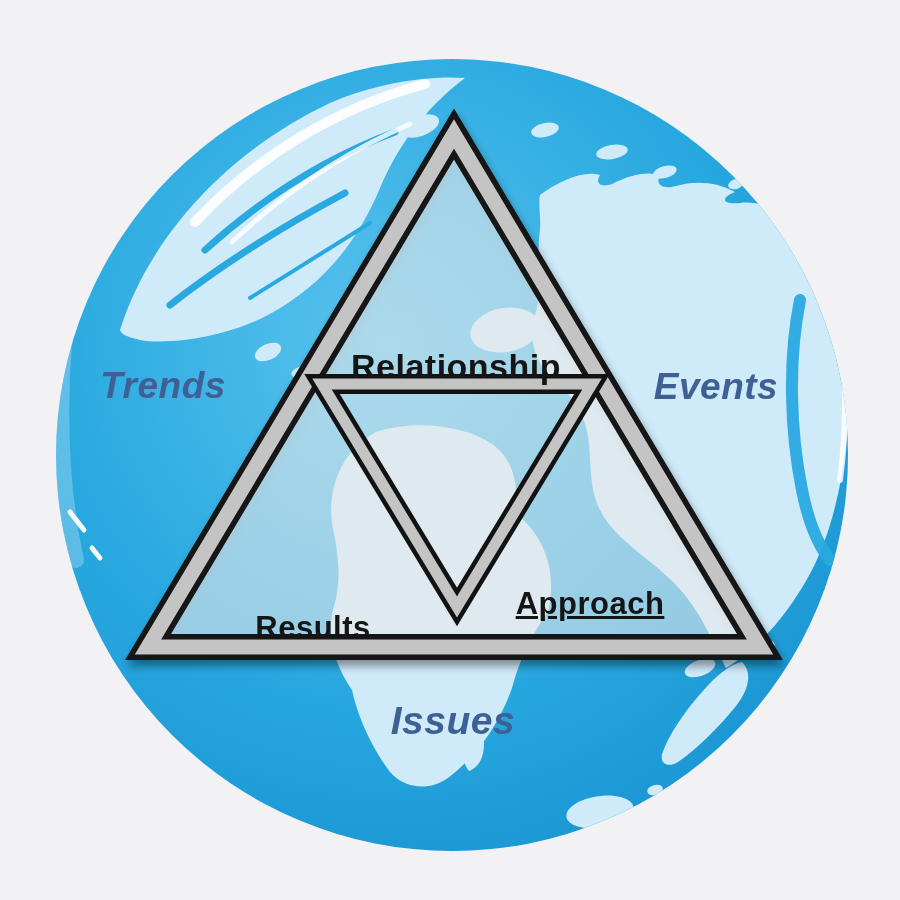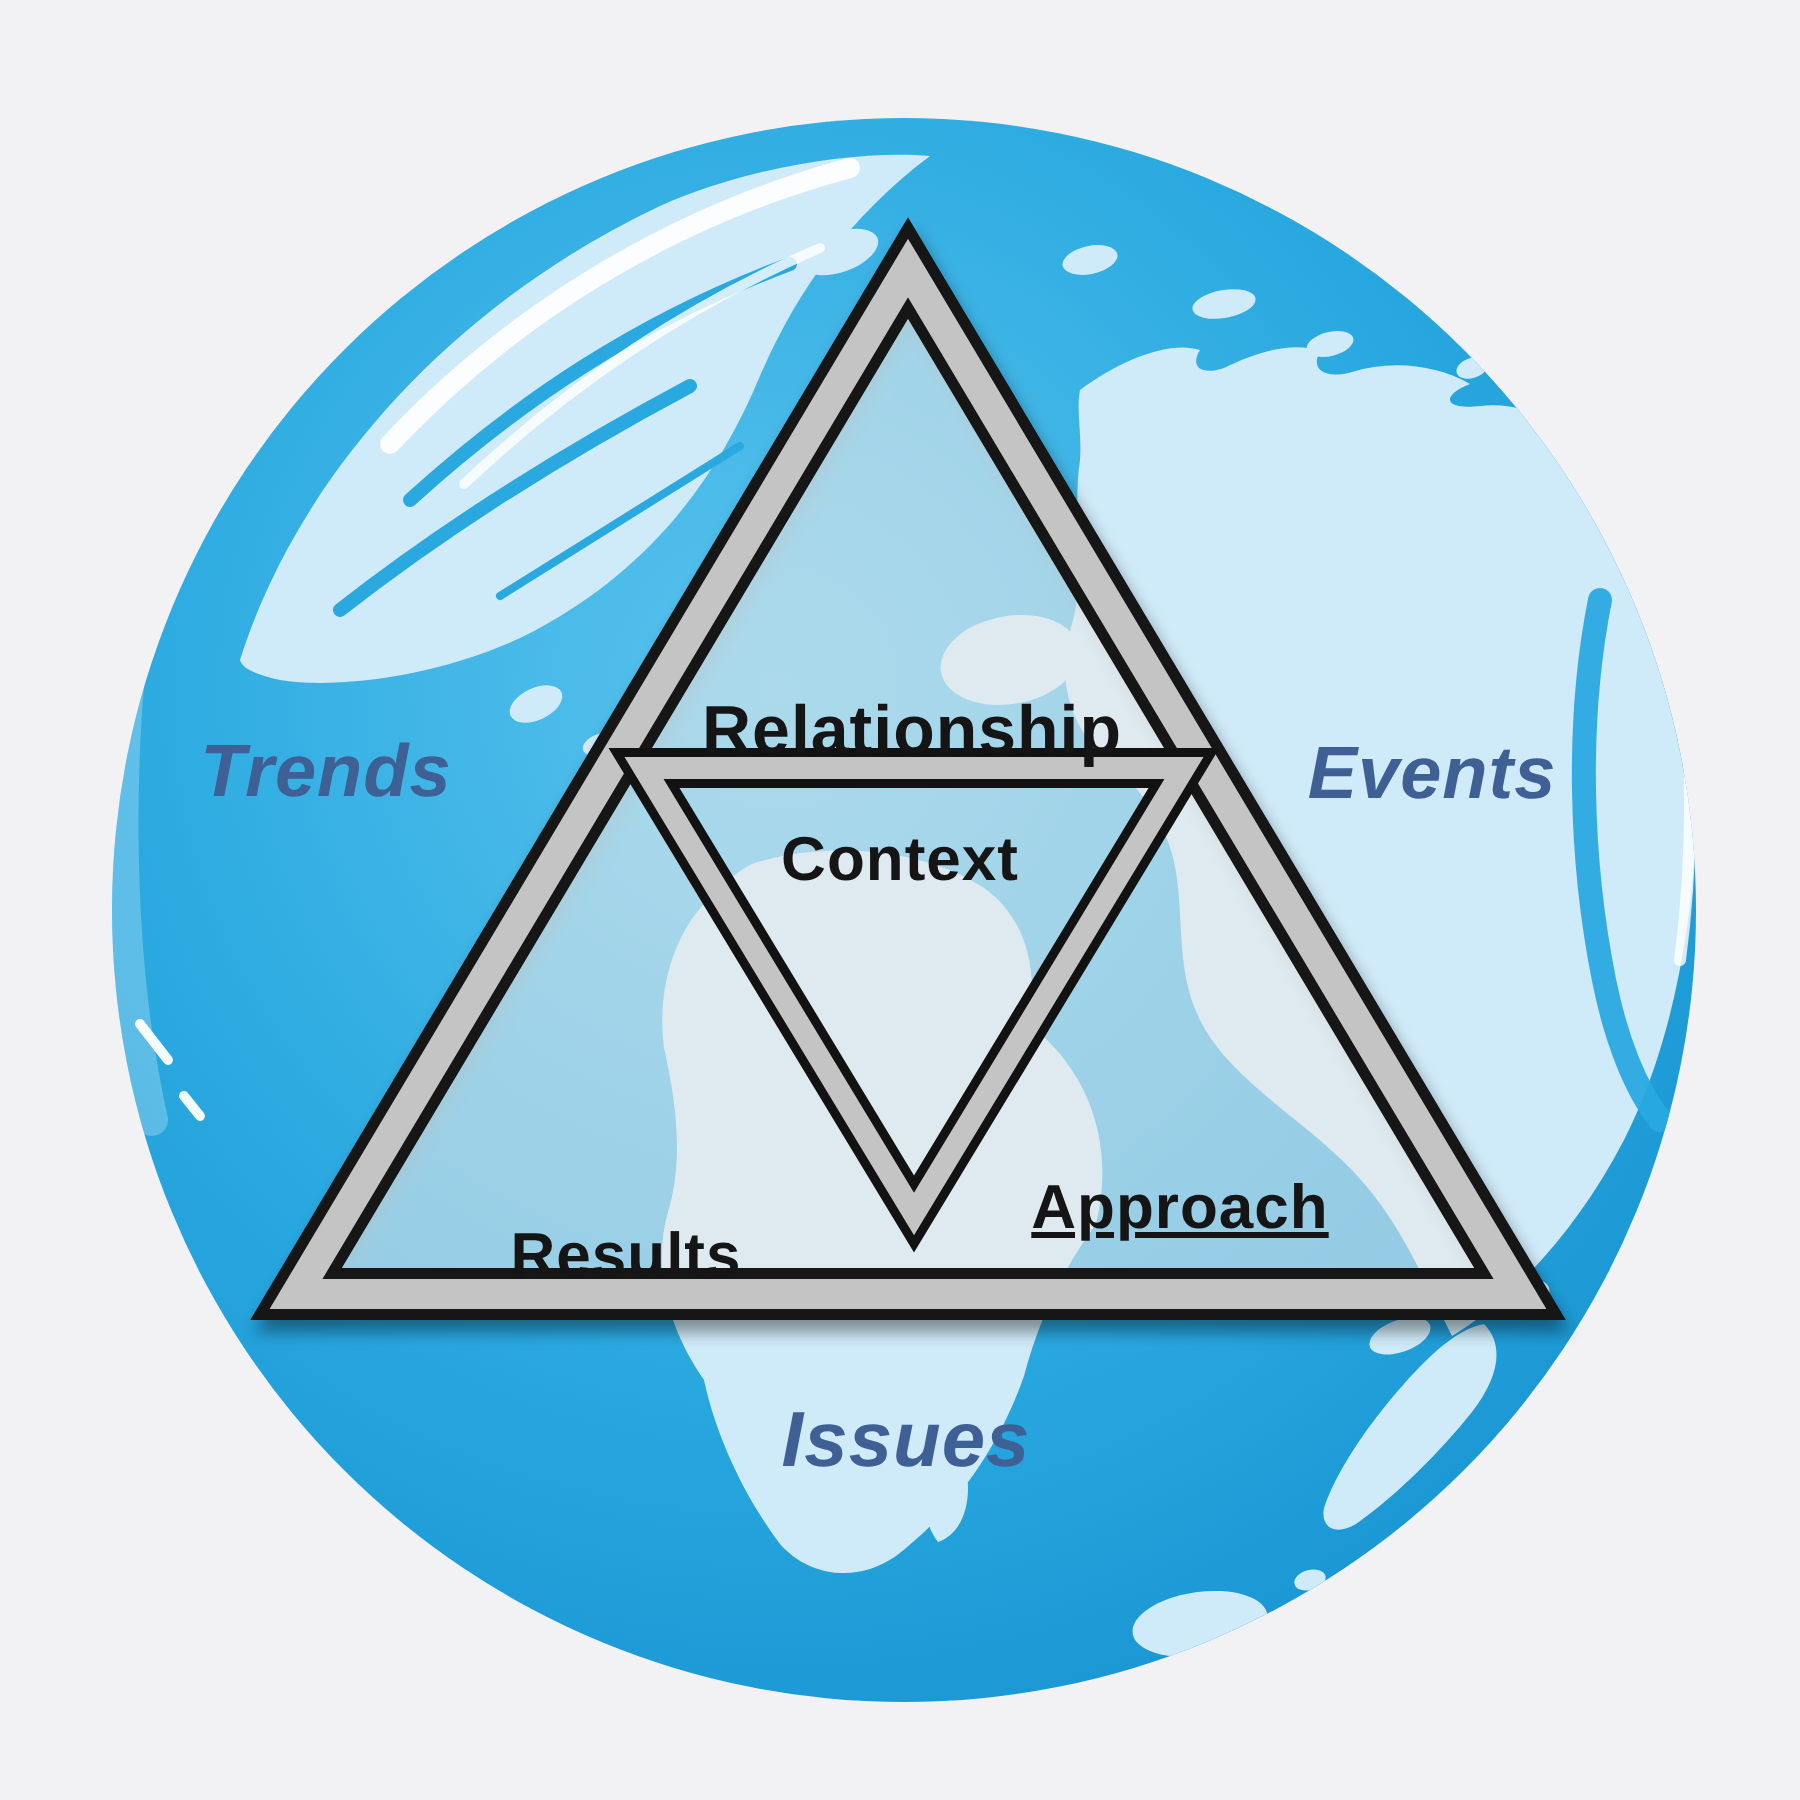--- a/index.html
+++ b/index.html
@@ -114,21 +114,20 @@
     </g>
 
     <g>
       <path d="M 322 384 L 592 384 L 457 607 Z" fill="none" stroke="#121212" stroke-width="20" stroke-linejoin="miter" stroke-miterlimit="10"></path>
       <path d="M 322 384 L 592 384 L 457 607 Z" fill="none" stroke="#c4c4c4" stroke-width="11" stroke-linejoin="miter" stroke-miterlimit="10"></path>
     </g>
   </svg>
 
   <div class="lbl lbl-black" style="left:456px; top:342px; font-size:34px;margin-top:24px;">Relationship</div>
 
-  <div class="lbl lbl-black" style="left:450px; top:430px; font-size:31px;">Context</div>
 
   <div class="lbl lbl-black" style="left:313px; top:628px; font-size:31px;">Results</div>
 
   <div class="lbl lbl-black" style="left:590px; top:604px; font-size:31px;text-decoration:underline;">Approach</div>
 
   <div class="lbl lbl-blue" style="left:163px; top:386px; font-size:37px;">Trends</div>
 
   <div class="lbl lbl-blue" style="left:716px; top:387px; font-size:37px;">Events</div>
 
   <div class="lbl lbl-blue" style="left:453px; top:721px; font-size:39px;">Issues</div>

